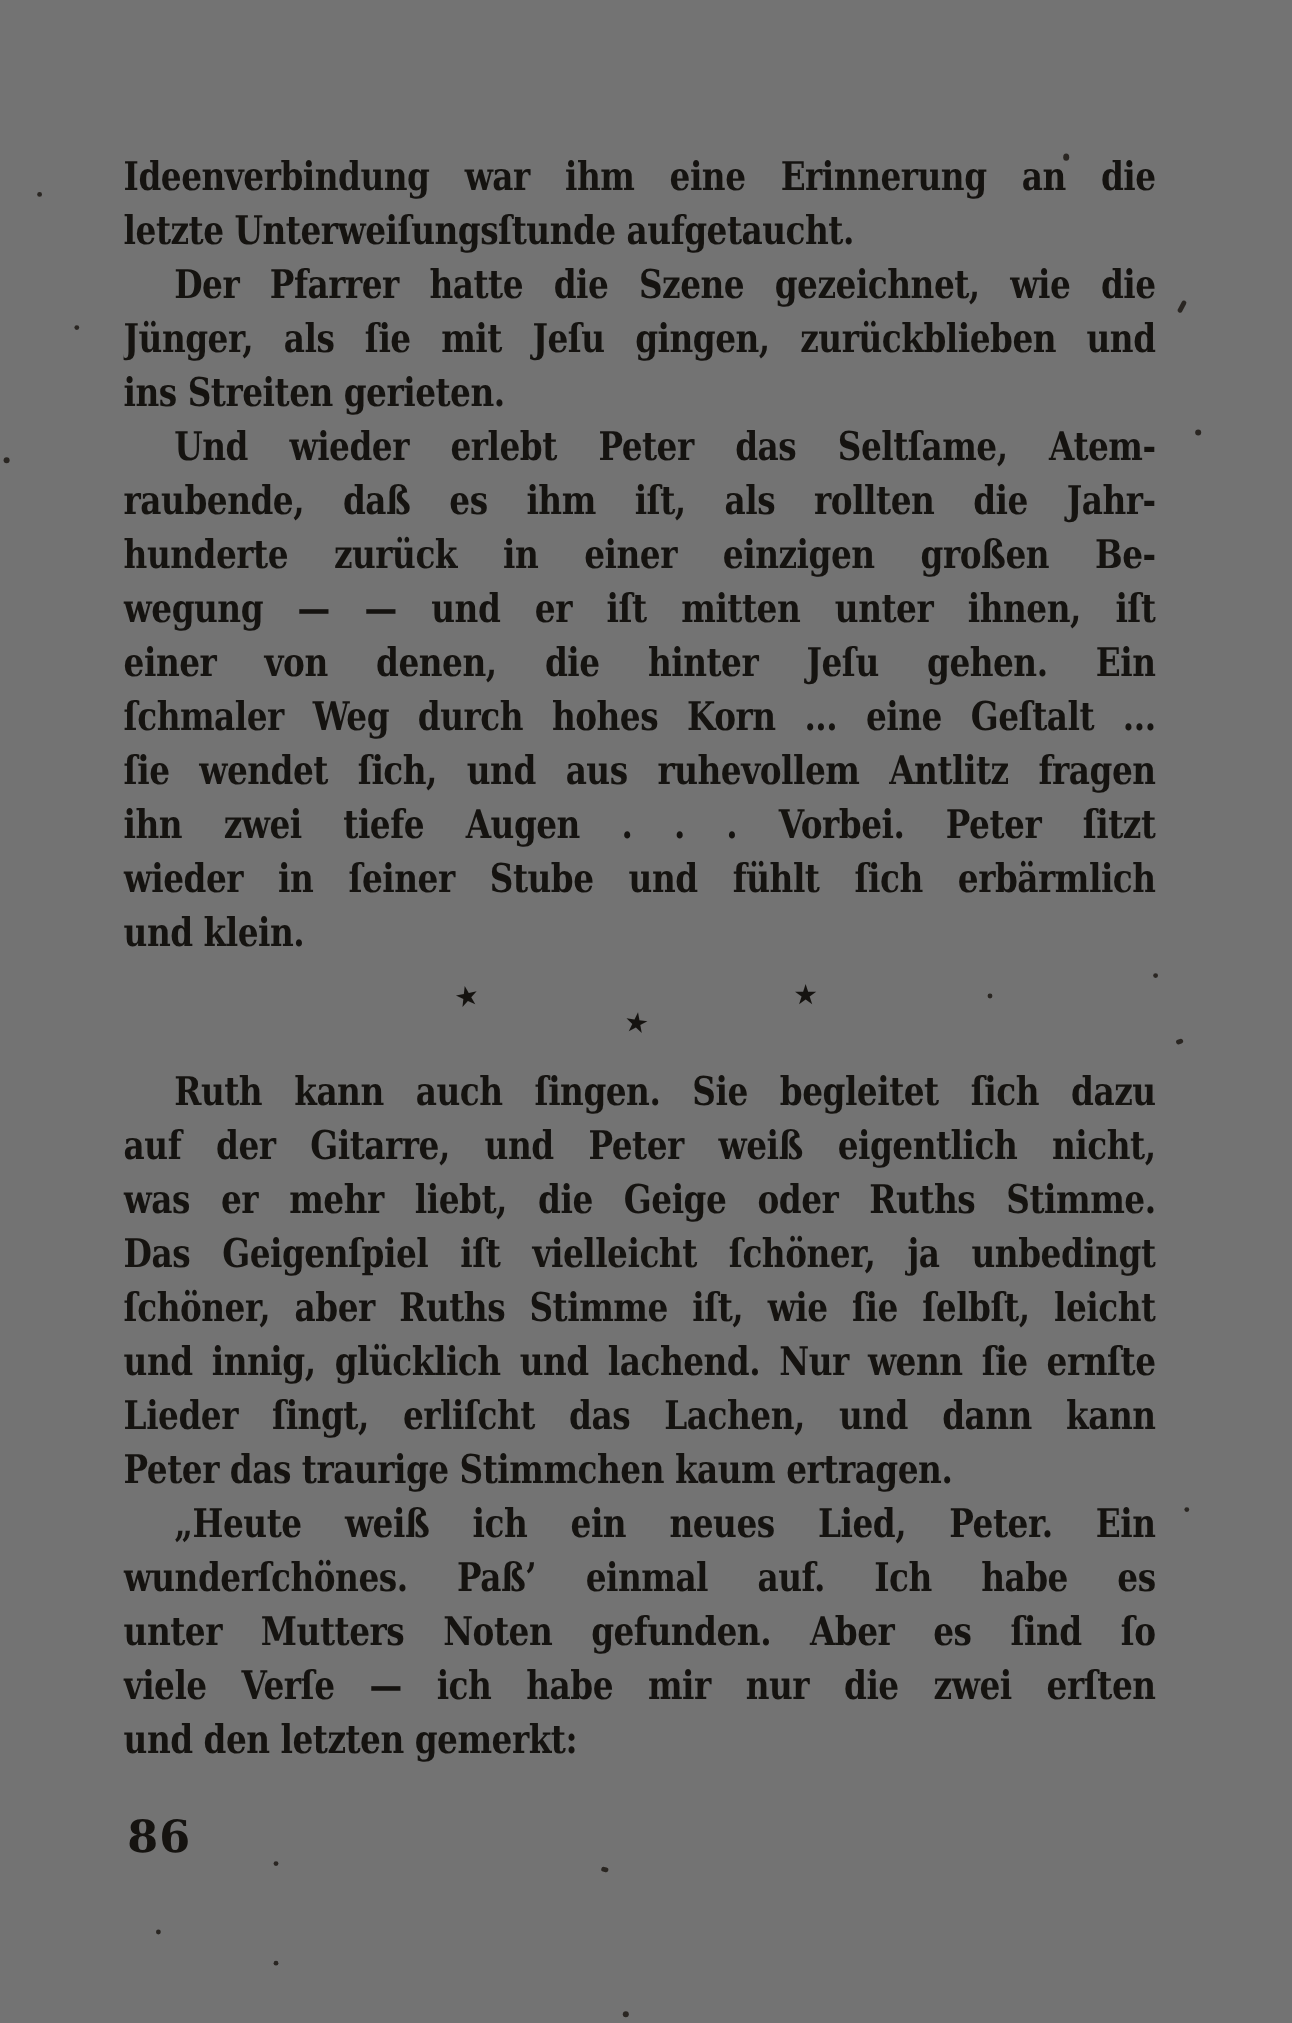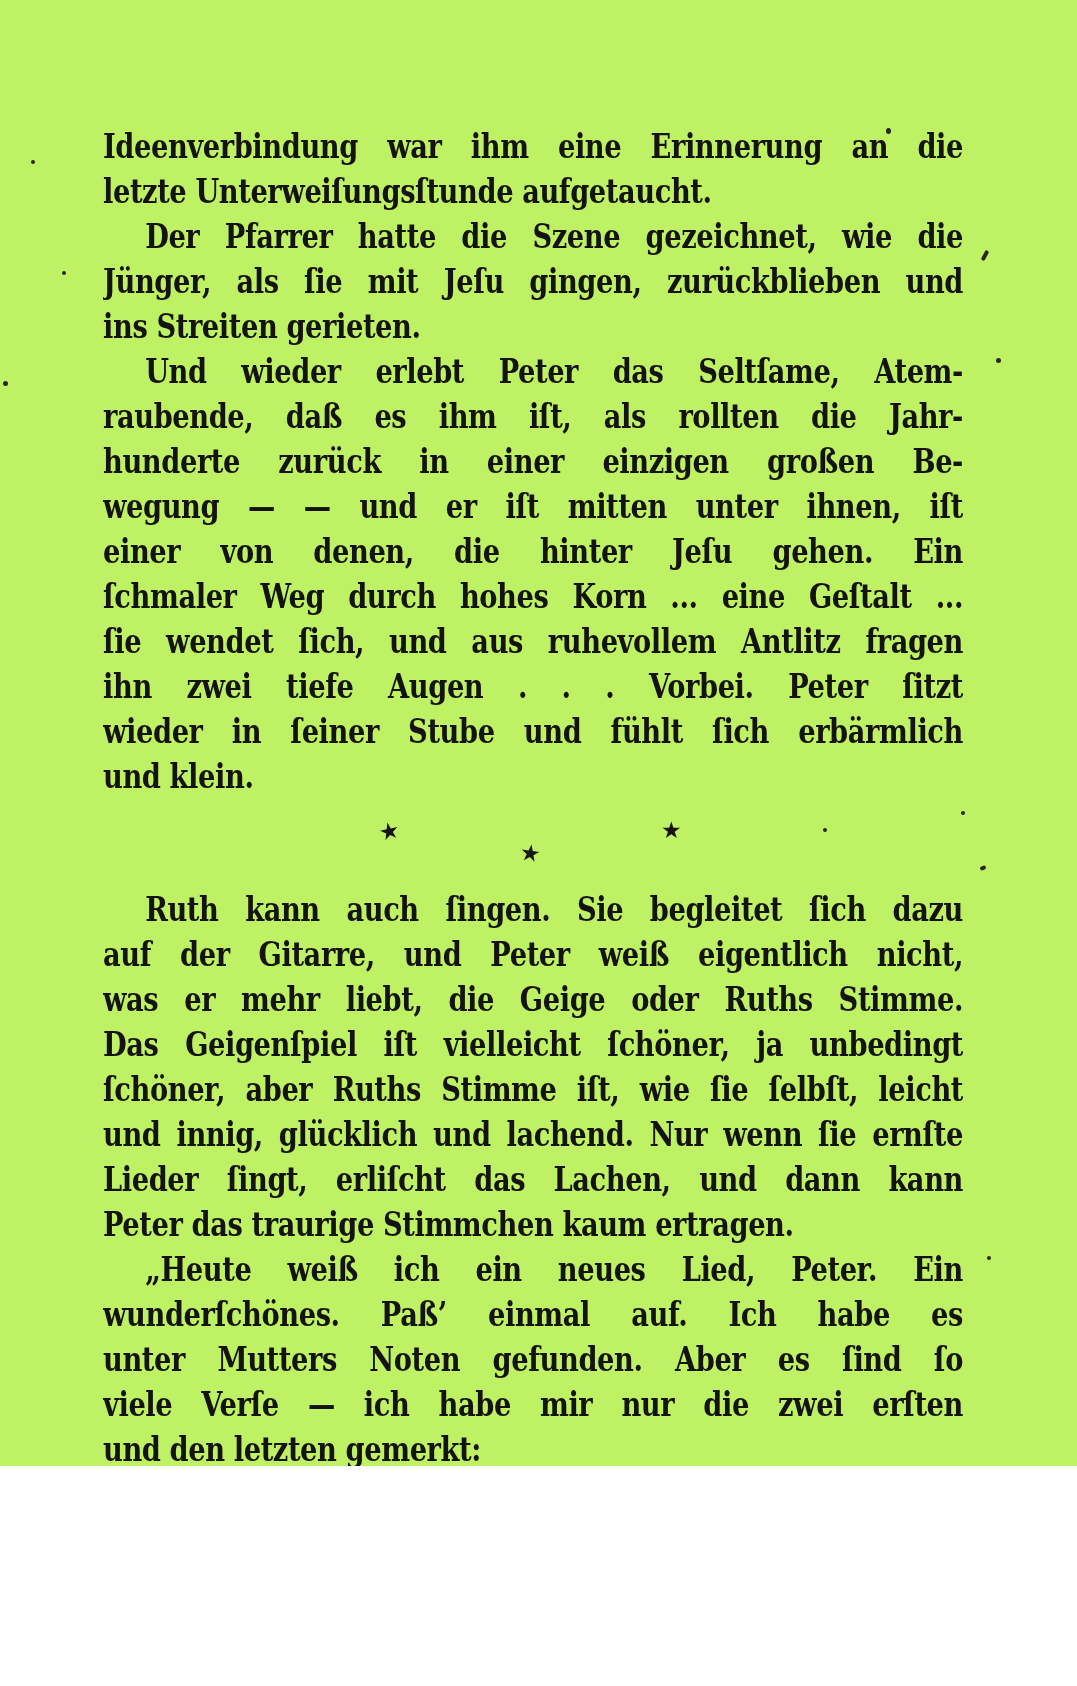--- a/index.html
+++ b/index.html
@@ -3,22 +3,22 @@
 <meta charset="utf-8">
 <style>
   html, body {
     margin: 0;
     padding: 0;
     background: #ffffff;
   }
   #page {
     position: relative;
     width: 1077px;
-    height: 1466px;
-    background: #bef264;
+    height: 1686px;
+    background: #737373;
     overflow: hidden;
     color: #151310;
     font-family: "DejaVu Serif", "Liberation Serif", serif;
   }
   
   .textflow {
     position: absolute;
     left: 103px;
     top: 124px;
     width: 1040px;

